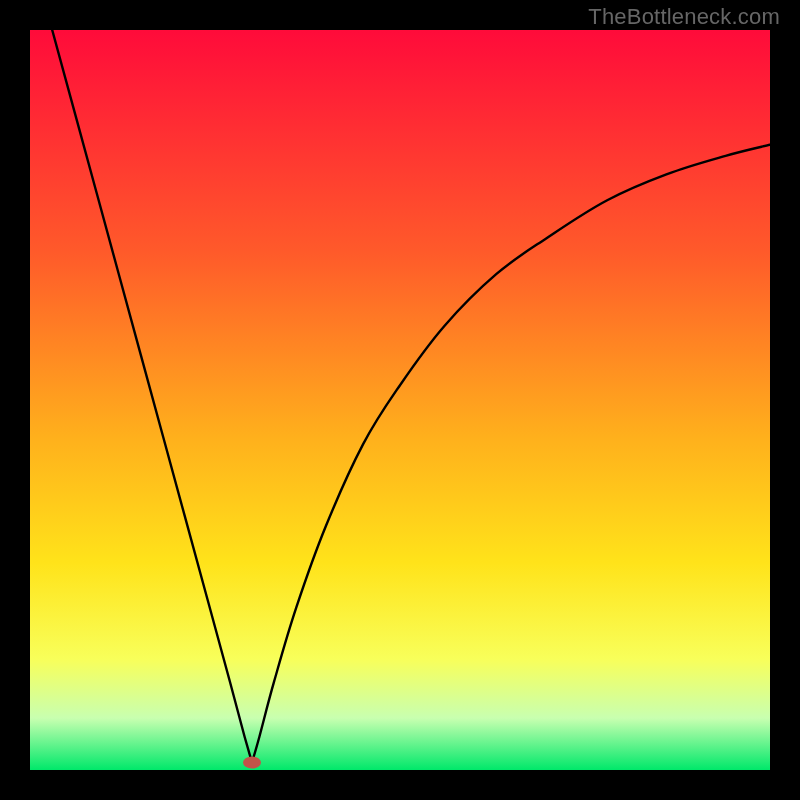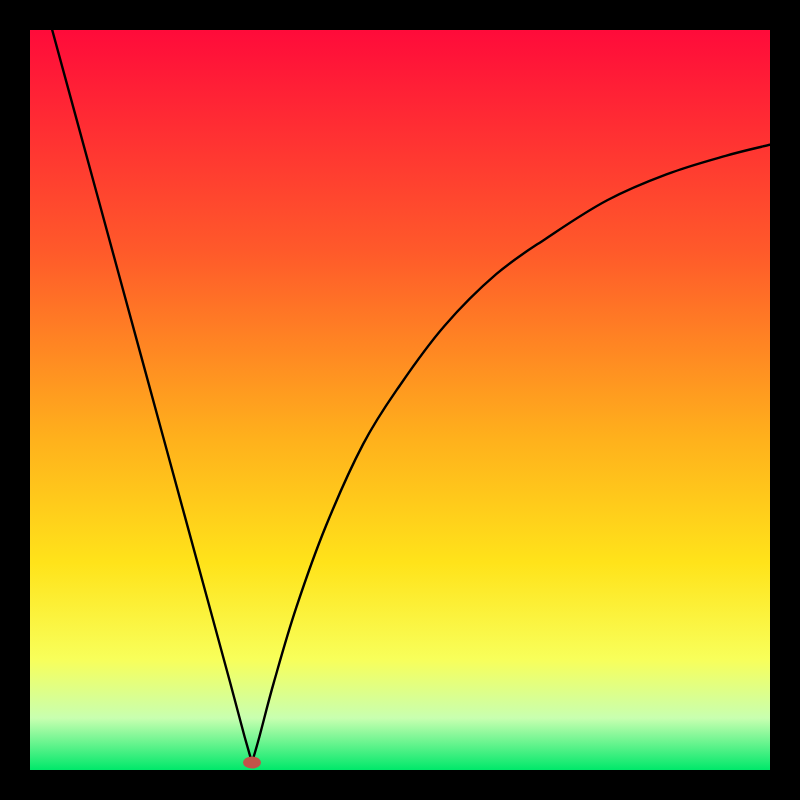--- a/index.html
+++ b/index.html
@@ -32,20 +32,21 @@
     top: 30px;
     width: 740px;
     height: 740px;
   }
   svg { display: block; }
 </style>
 </head>
 <body>
 
 <div class="frame">
+  <div class="watermark">TheBottleneck.com</div>
 
   <div class="plot">
     <svg id="chart-svg" viewBox="0 0 740 740" width="740" height="740">
       <defs>
         <linearGradient id="bg-grad" x1="0" y1="0" x2="0" y2="1">
             <stop offset="0%" stop-color="#ff0b3a"></stop>
             <stop offset="30%" stop-color="#ff5a2a"></stop>
             <stop offset="55%" stop-color="#ffb01c"></stop>
             <stop offset="72%" stop-color="#ffe31a"></stop>
             <stop offset="85%" stop-color="#f8ff5a"></stop>

